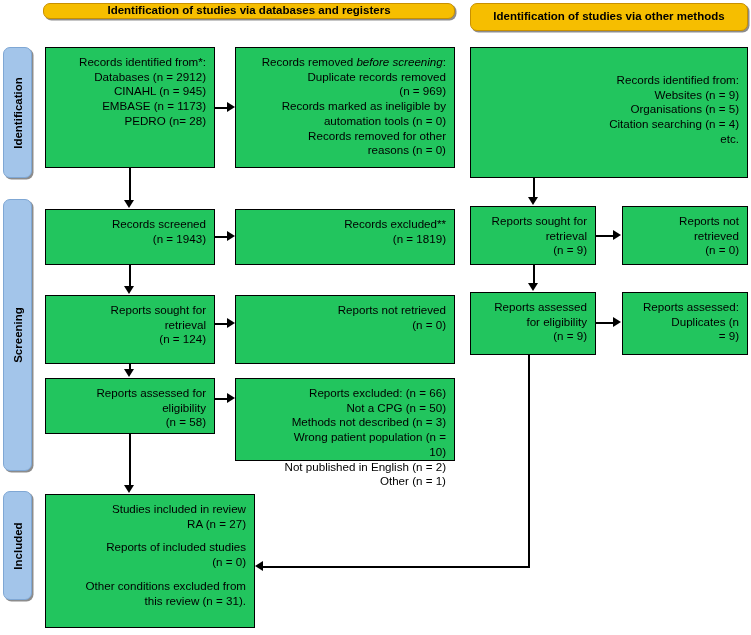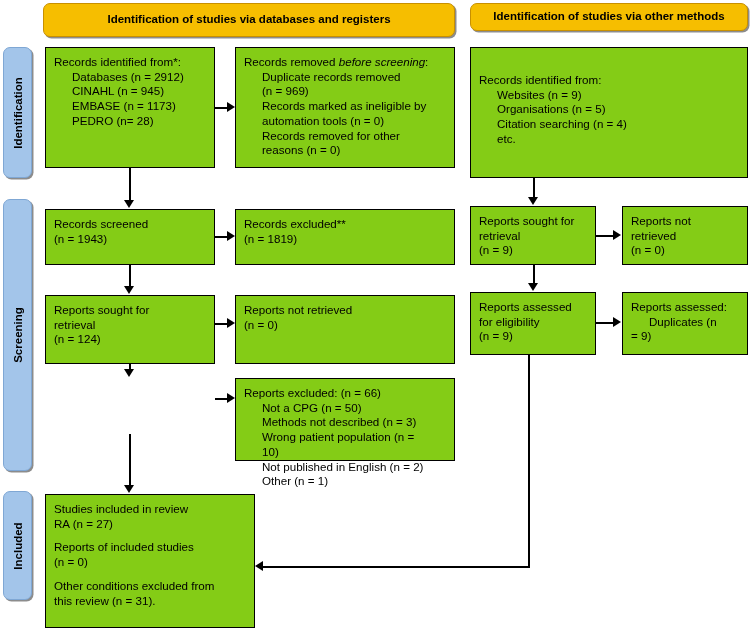--- a/index.html
+++ b/index.html
@@ -30,21 +30,21 @@
     font-weight: bold;
     font-size: 11.5px;
     display: flex;
     align-items: center;
     justify-content: center;
     text-align: center;
     box-sizing: border-box;
     line-height: 1.15;
     box-shadow: 1.5px 1.5px 0 rgba(0,0,0,0.45);
   }
-  #banner-db   { left: 43px;  top: 3px; width: 412px; height: 34px; }
+  #banner-db   { left: 43px;  top: 3px; width: 412px; height: 16px; }
   #banner-other{ left: 470px; top: 3px; width: 278px; height: 28px; }
 
   
   .stage {
     position: absolute;
     background: #A3C5EA;
     border: 1px solid #7FA7D4;
     border-radius: 7px;
     box-sizing: border-box;
     box-shadow: 1.5px 1.5px 0 rgba(0,0,0,0.45);
@@ -59,27 +59,28 @@
     font-size: 11.5px;
     color: #000000;
   }
   #stage-identification { left: 3px; top: 47px;  width: 29px; height: 131px; }
   #stage-screening      { left: 3px; top: 199px; width: 29px; height: 272px; }
   #stage-included       { left: 3px; top: 491px; width: 29px; height: 109px; }
 
   
   .box {
     position: absolute;
-    background: #84cc16;
+    background: #22c55e;
     border: 1.6px solid #000000;
     box-sizing: border-box;
     font-size: 11.6px;
     color: #000000;
     line-height: 1.27;
     padding: 7px 8px;
+    text-align: right;
   }
   .box .ind { padding-left: 18px; display: block; }
   .box em { font-style: italic; }
   .box .spacer { display: block; height: 9px; }
 
   #box-records-identified { left: 45px;  top: 47px;  width: 170px; height: 121px; }
   #box-records-removed    { left: 235px; top: 47px;  width: 220px; height: 121px; }
   #box-other-identified   { left: 470px; top: 47px;  width: 278px; height: 131px; }
 
   #box-records-screened   { left: 45px;  top: 209px; width: 170px; height: 56px; }
@@ -214,20 +215,25 @@
     <span>for eligibility</span><br>
     <span>(n = 9)</span>
   </div>
 
   <div class="box" id="box-reports-excl-r">
     <span>Reports assessed:</span>
     <span class="ind">Duplicates (n</span>
     <span>= 9)</span>
   </div>
 
+  <div class="box" id="box-reports-assessed">
+    <span>Reports assessed for</span><br>
+    <span>eligibility</span><br>
+    <span>(n = 58)</span>
+  </div>
 
   <div class="box" id="box-reports-excluded">
     <span>Reports excluded: (n = 66)</span>
     <span class="ind">Not a CPG (n = 50)</span>
     <span class="ind">Methods not described (n = 3)</span>
     <span class="ind">Wrong patient population (n =</span>
     <span class="ind">10)</span>
     <span class="ind">Not published in English (n = 2)</span>
     <span class="ind">Other (n = 1)</span>
   </div>

